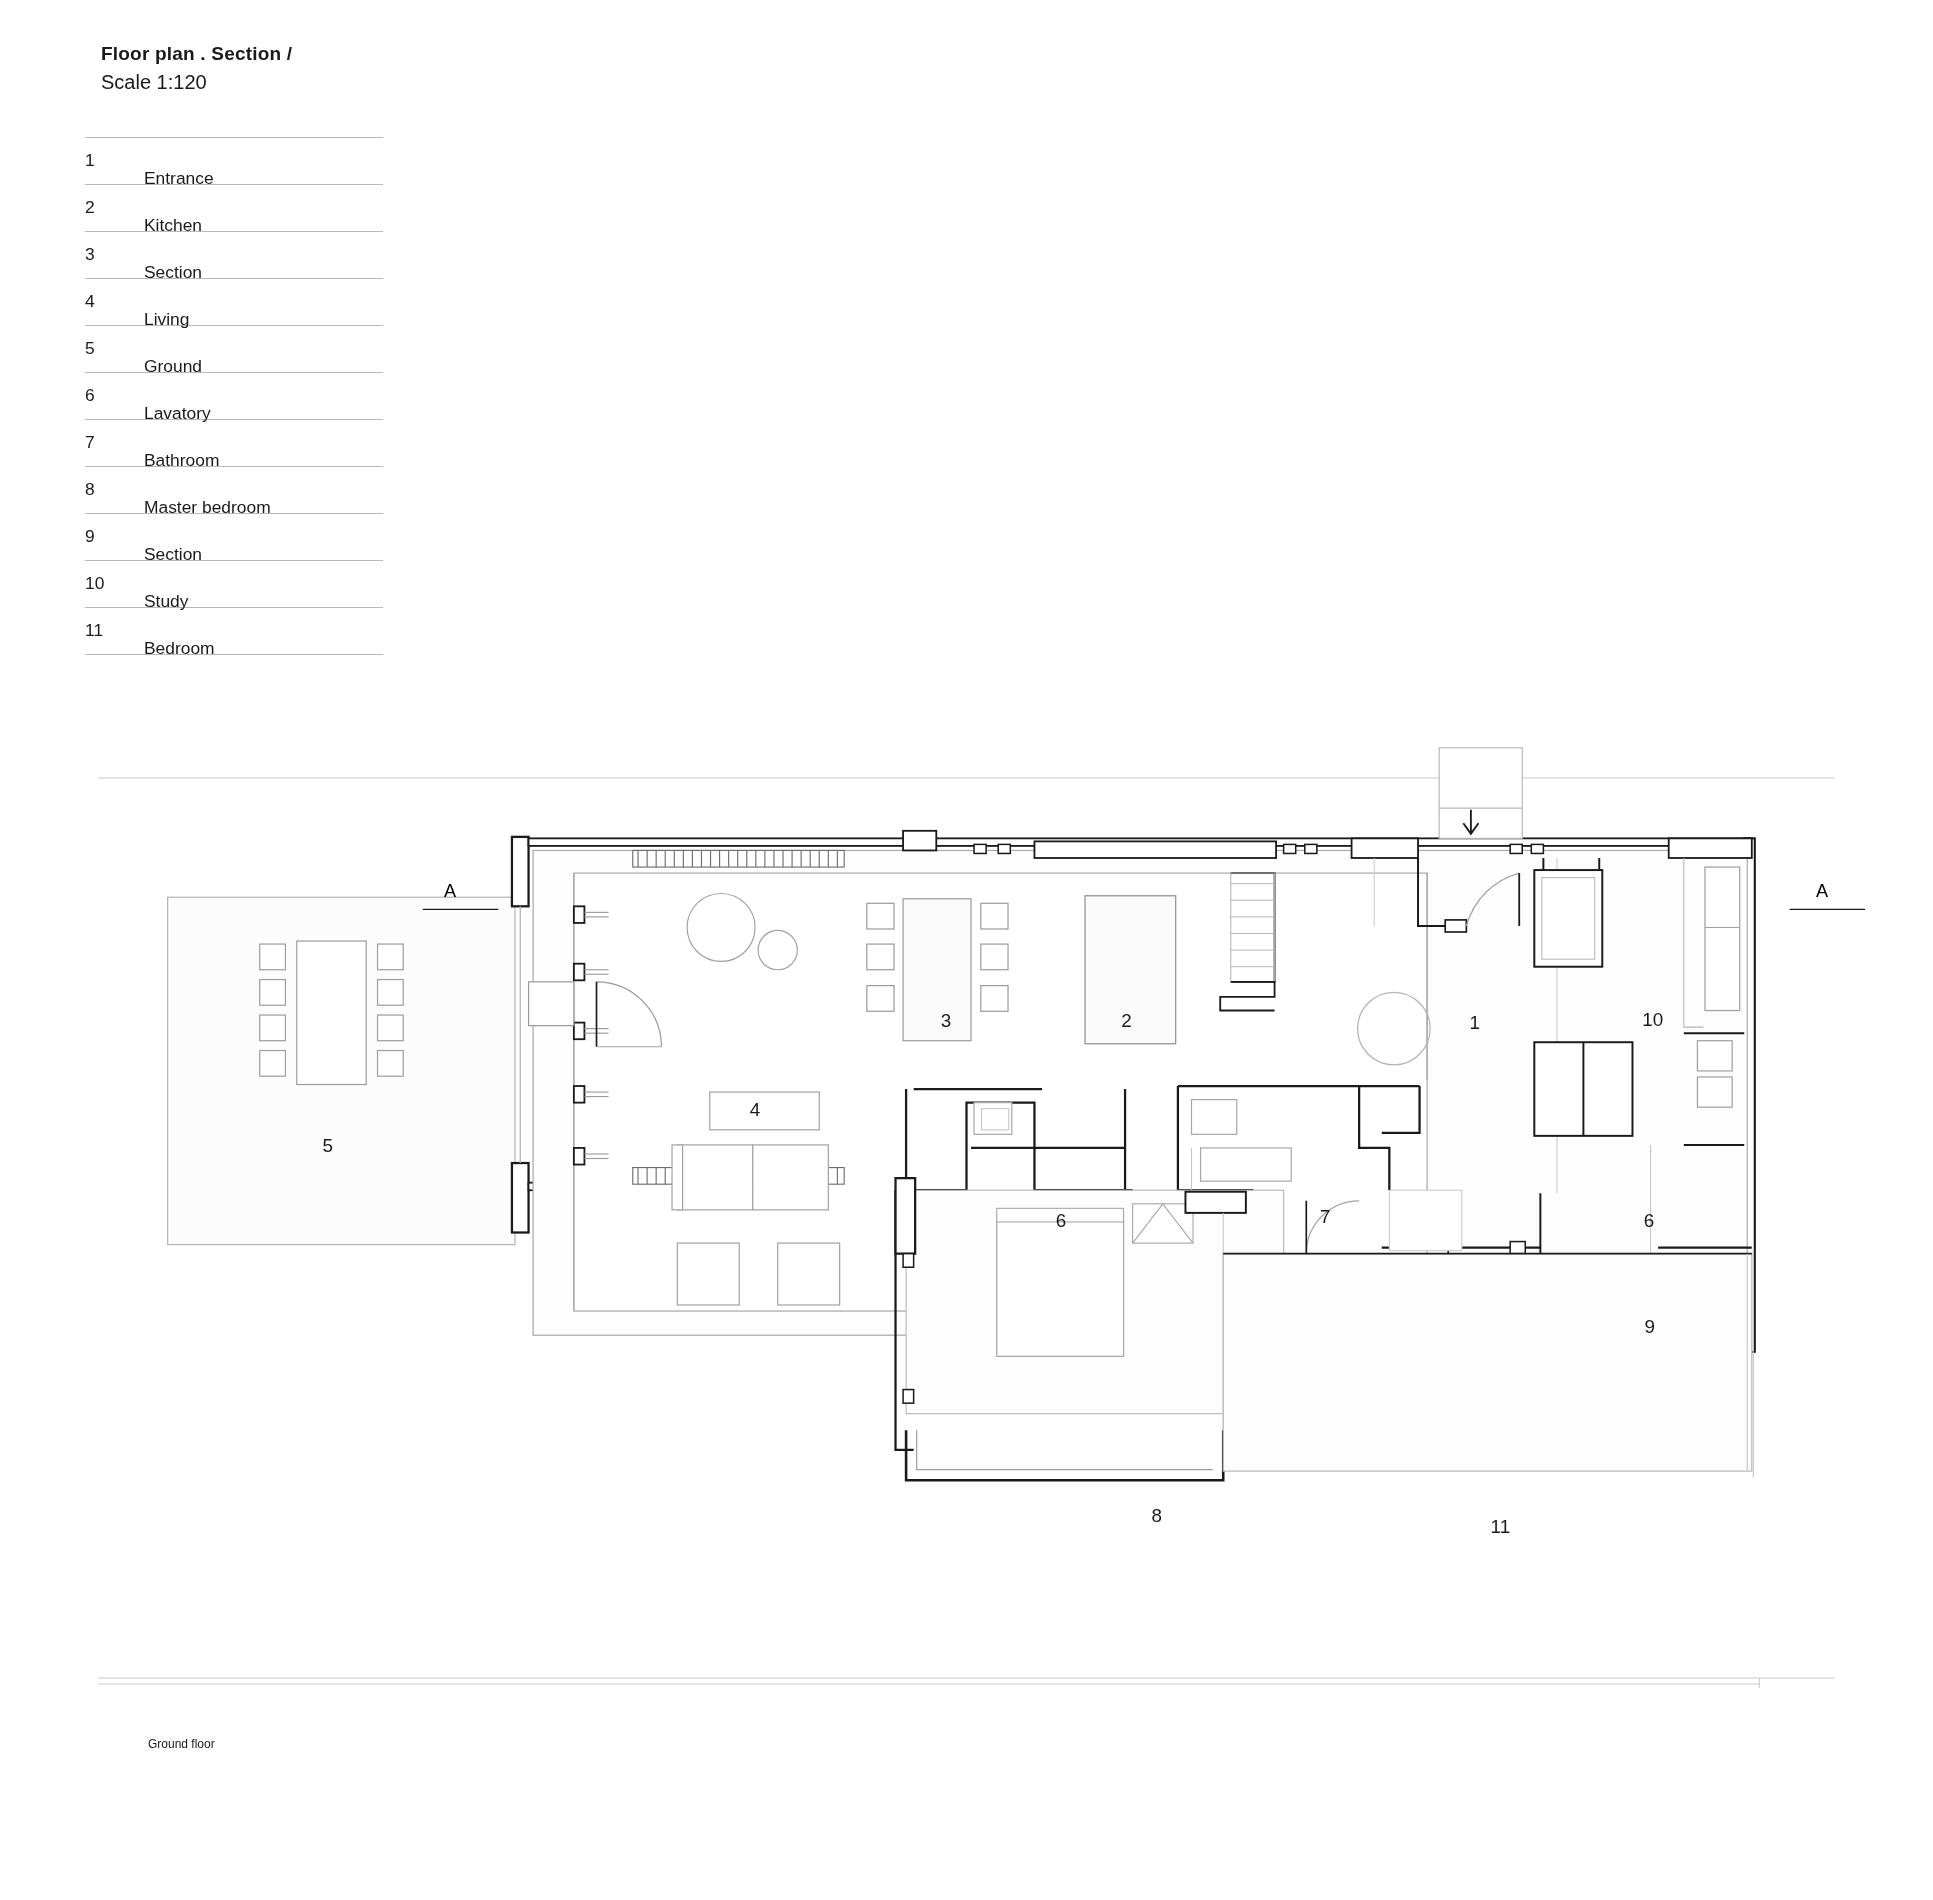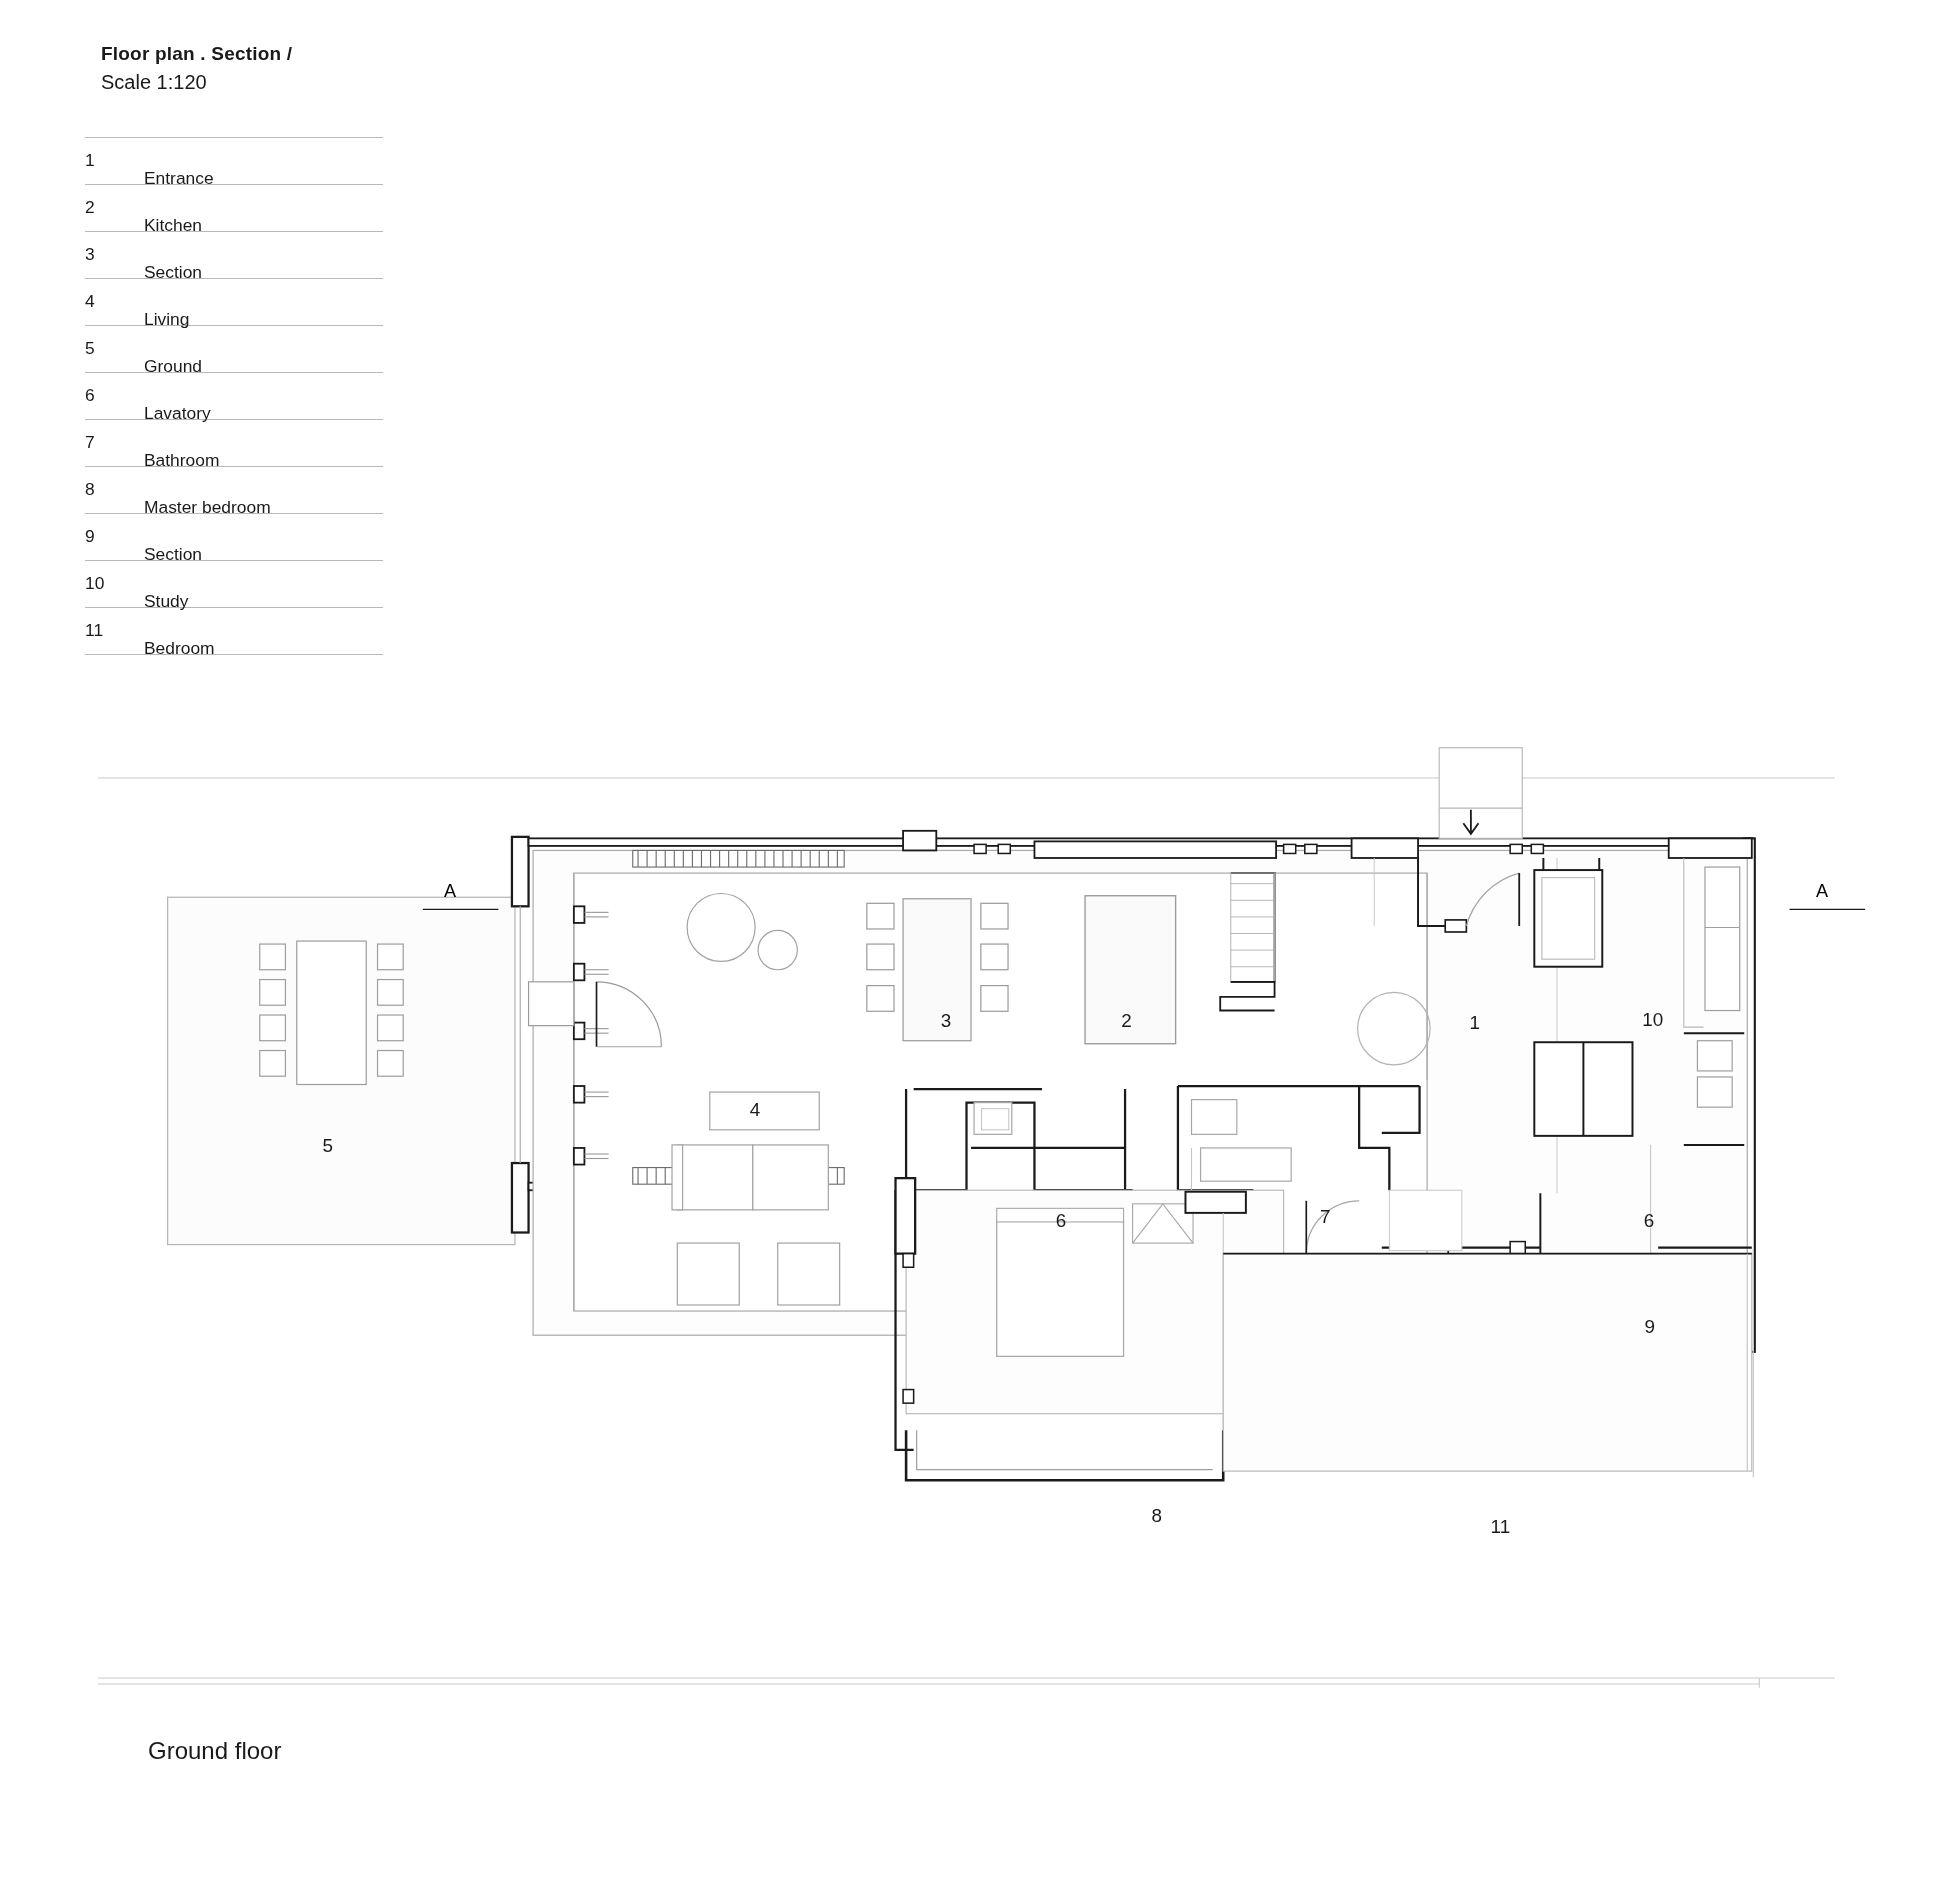--- a/index.html
+++ b/index.html
@@ -72,21 +72,21 @@
     height: 1012px;
   }
   .drawing svg {
     display: block;
   }
 
   .caption {
     position: absolute;
     left: 148px;
     top: 1737px;
-    font-size: 24px;
+    font-size: 12px;
   }
 
   .sec-label {
     font-size: 24px;
   }
   .room-num {
     font-size: 25px;
     fill: #1a1a1a;
     font-family: "Liberation Sans", sans-serif;
   }

